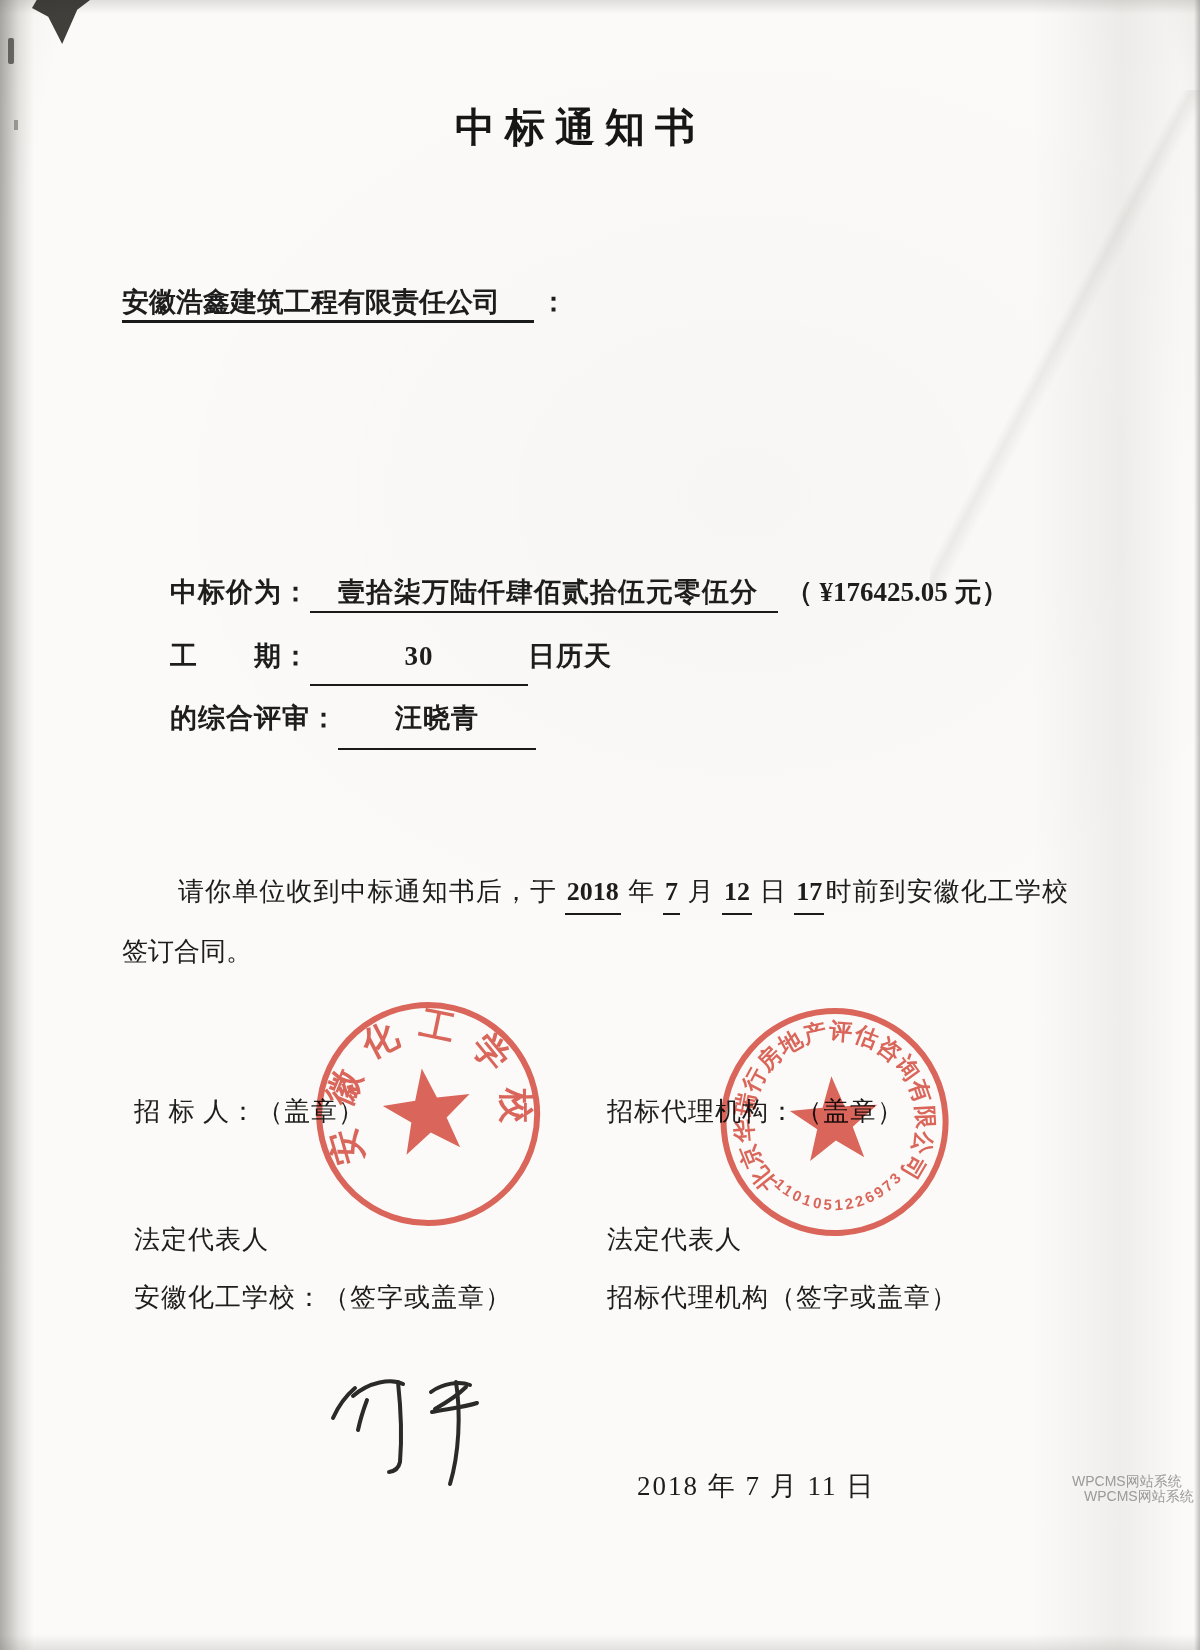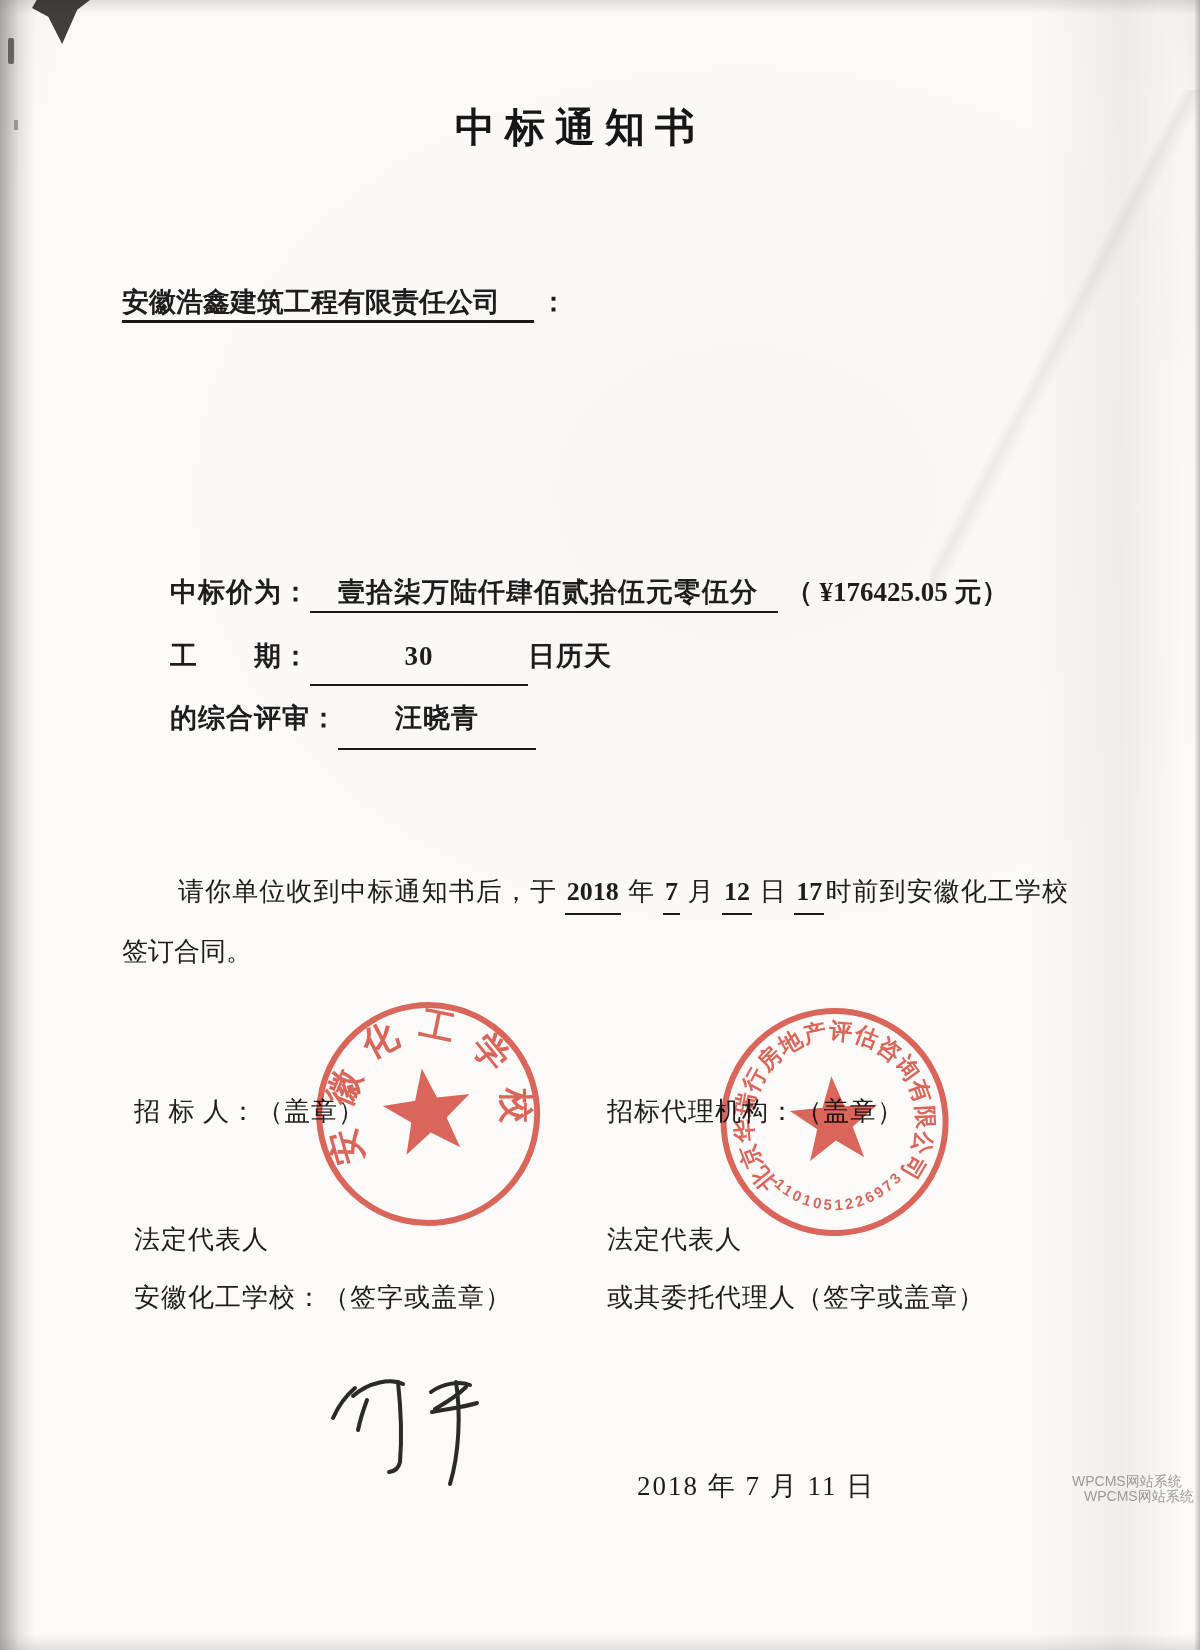--- a/index.html
+++ b/index.html
@@ -112,21 +112,21 @@
     <span class="l2">签订合同。</span>
   </div>
 
   <div class="sig-label lp row-party">招 标 人：（盖章）</div>
   <div class="sig-label rp row-party">招标代理机构：（盖章）</div>
 
   <div class="sig-label lp row-legal">法定代表人</div>
   <div class="sig-label rp row-legal">法定代表人</div>
 
   <div class="sig-label lp row-agent">安徽化工学校：（签字或盖章）</div>
-  <div class="sig-label rp row-agent">或其委托代理人（签字或盖章）</div>
+  <div class="sig-label rp row-agent">招标代理机构（签字或盖章）</div>
 
   <svg class="stamp stamp-left" width="242" height="248" viewBox="-121 -118 242 248">
     <circle cx="0" cy="0" r="109" fill="none" stroke="#d84a3c" stroke-width="6"></circle>
     <polygon fill="#d84a3c" points="0,-46 11,-15.1 43.8,-14.2 17.8,5.9 27.1,37.3 0,18.6 -27.1,37.3 -17.8,5.9 -43.8,-14.2 -11,-15.1"></polygon>
     <defs>
       <path id="arcL" d="M -65.8,38 A 76,76 0 1 1 65.8,38" fill="none"></path>
     </defs>
     <text font-size="35" font-weight="700" letter-spacing="17">
       <textPath href="#arcL" startOffset="50%" text-anchor="middle">安徽化工学校</textPath>
     </text>

